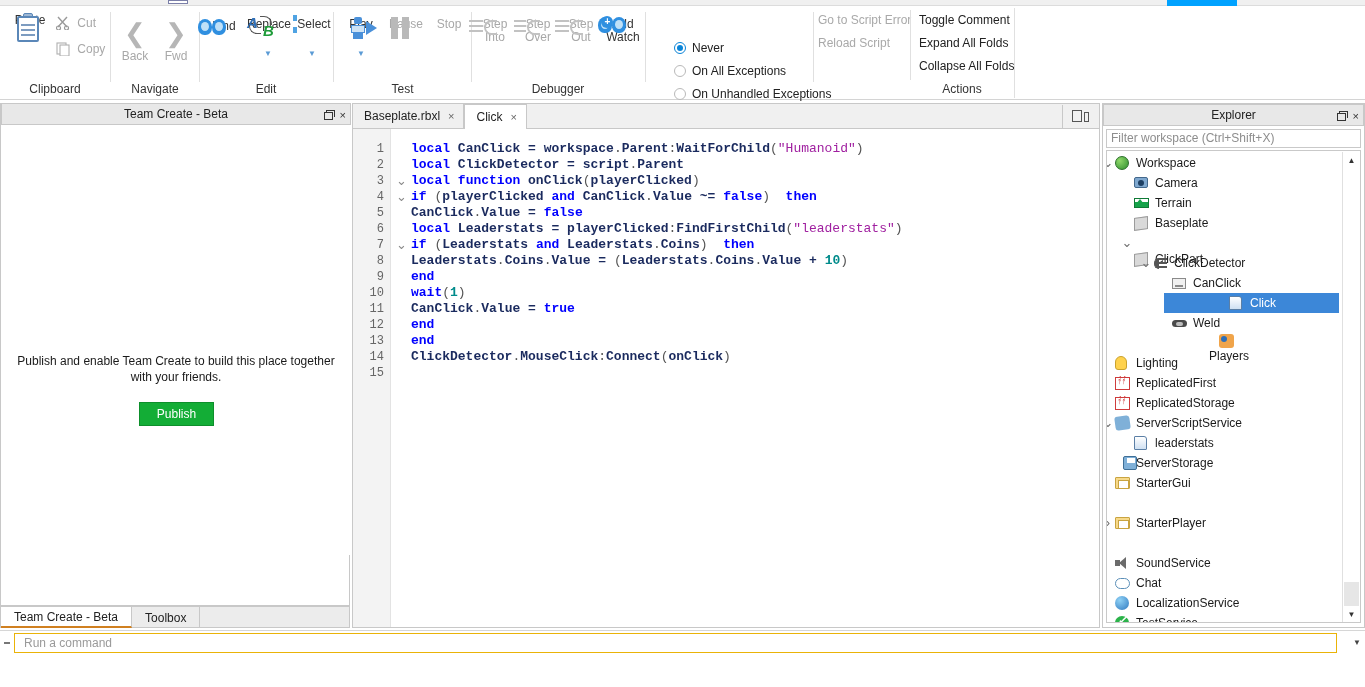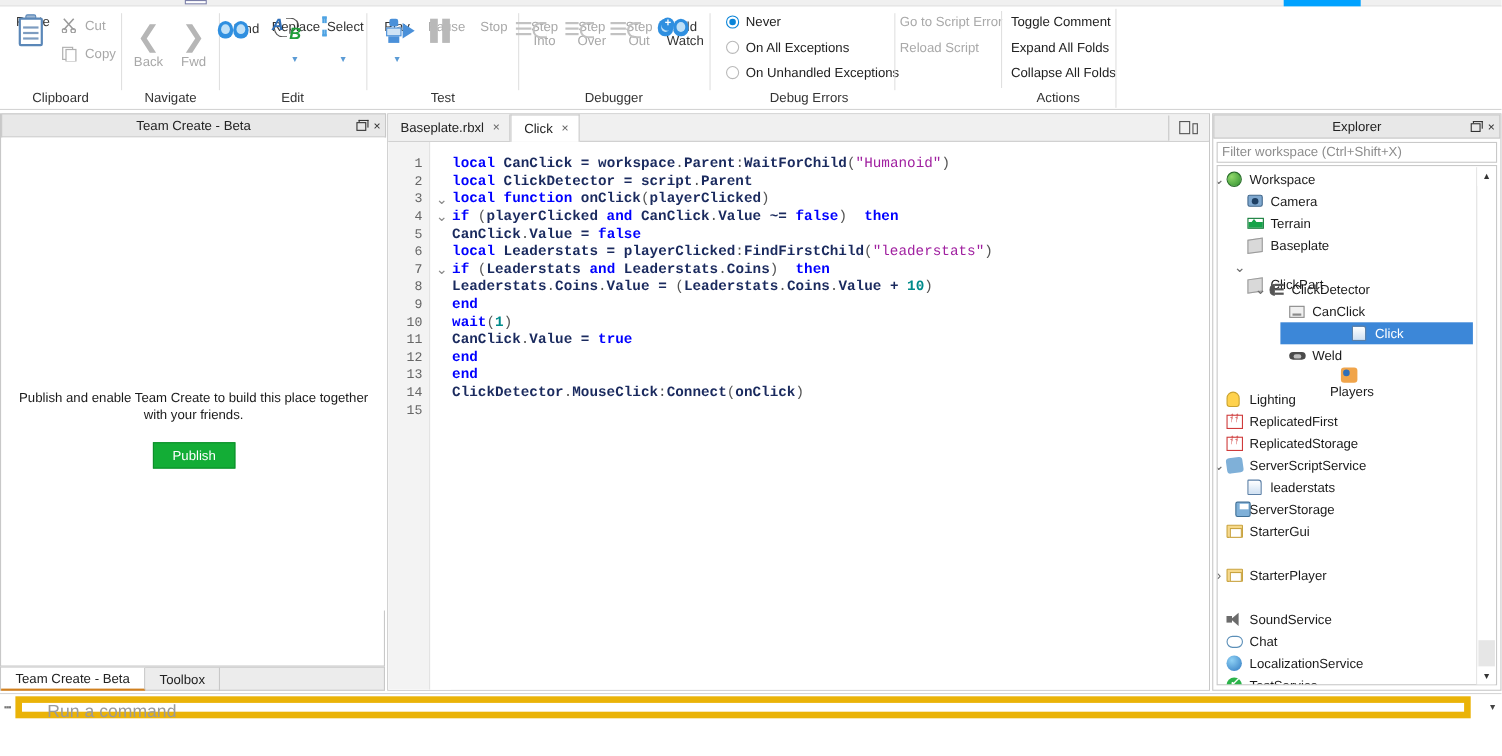--- a/index.html
+++ b/index.html
@@ -251,22 +251,22 @@
   #sb-thumb { position:absolute; left:1px; width:15px; top:430px; height:24px; background:#e6e6e6; }
 
   
   #cmdbar {
     position:absolute; left:0; top:630px; width:1365px; height:24px;
     background:#fff; border-top:1px solid #d6d6d6; display:flex; align-items:center;
   }
   #cmd-grip { width:14px; height:24px; display:flex; align-items:center; justify-content:center; }
   #cmd-grip i { display:block; width:2px; height:2px; background:#777; margin:1.5px 0; }
   #cmd-input {
-    flex:1; height:20px; margin-right:12px; border:6px solid #eab308; background:#fff;
-    font-size:16px; color:#9a9a9a; padding:0 23px; line-height:18px;
+    flex:1; height:20px; margin-right:12px; border:1px solid #eab308; background:#fff;
+    font-size:12px; color:#9a9a9a; padding:0 9px; line-height:18px;
     font-family:"Liberation Sans",sans-serif;
   }
   #cmd-drop { width:16px; text-align:center; font-size:8px; color:#444; }
 
   
   .i-globe { border-radius:50%; background:radial-gradient(circle at 30% 30%, #8fd86a, #2f8f2f); border:1px solid #2b6f2b; width:14px;height:14px; top:1px; position:absolute;}
   .i-cam   { width:14px;height:11px; top:2px; background:#7fa8cf; border:1px solid #43688c; border-radius:2px; position:absolute;}
   .i-cam:after{content:'';position:absolute;left:3px;top:2px;width:6px;height:6px;border-radius:50%;background:#1d3f63;}
   .i-terr  { width:15px;height:10px; top:3px; position:absolute; background:linear-gradient(#ffffff 0 40%, #16a34a 40% 100%); border:1px solid #0f7a36;}
   .i-terr:after{content:'';position:absolute;left:1px;top:0px;border-left:4px solid transparent;border-right:4px solid transparent;border-bottom:5px solid #16a34a;}
@@ -422,21 +422,21 @@
         <span class="ico-bino" style="margin:2px auto 0 auto;"><i class="eye l"></i><i class="eye r"></i></span>
         <span class="plus">+</span>
       </span>
       <span>Add</span><br>
       <span>Watch</span>
     </div>
     <div class="rib-label">Debugger</div>
   </div>
   <div class="rib-sep" style="left:645px;"></div>
 
-  <div class="rib-group" style="left:652px;width:167px;">
+  <div class="rib-group" style="left:666px;width:167px;margin-top:28px;">
     <div class="radio-row" style="left:8px;top:7px;">
       <span class="radio-dot on"></span><span>Never</span>
     </div>
     <div class="radio-row" style="left:8px;top:30px;">
       <span class="radio-dot"></span><span>On All Exceptions</span>
     </div>
     <div class="radio-row" style="left:8px;top:53px;">
       <span class="radio-dot"></span><span>On Unhandled Exceptions</span>
     </div>
     <div class="rib-label">Debug Errors</div>

